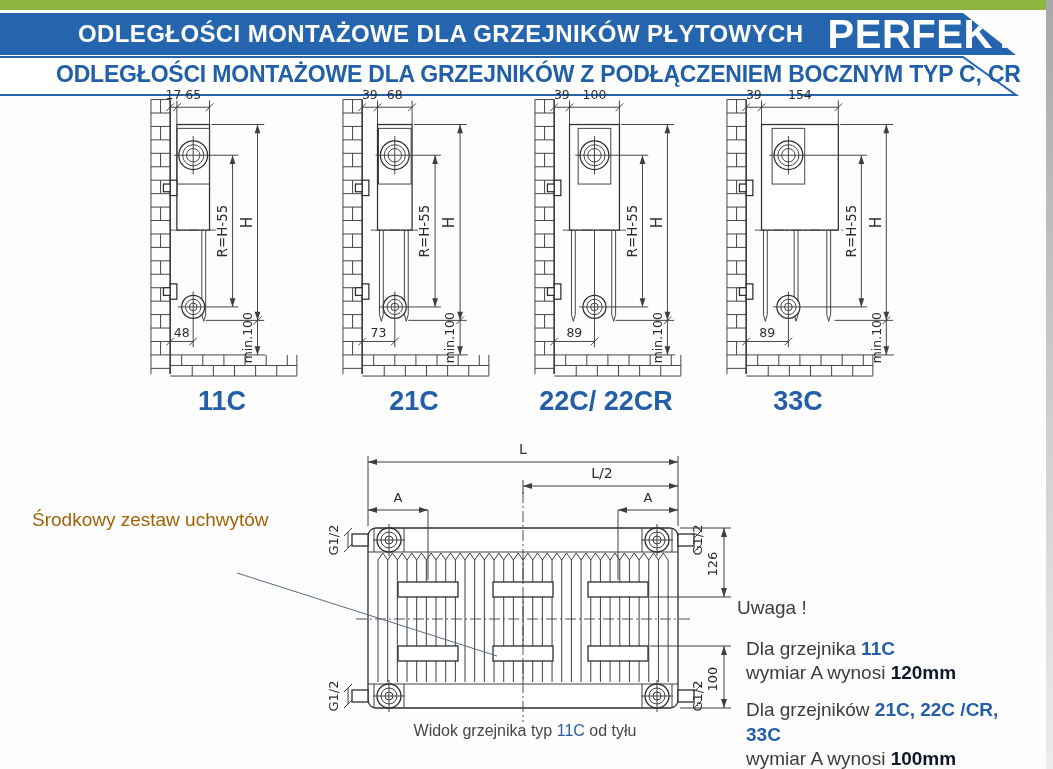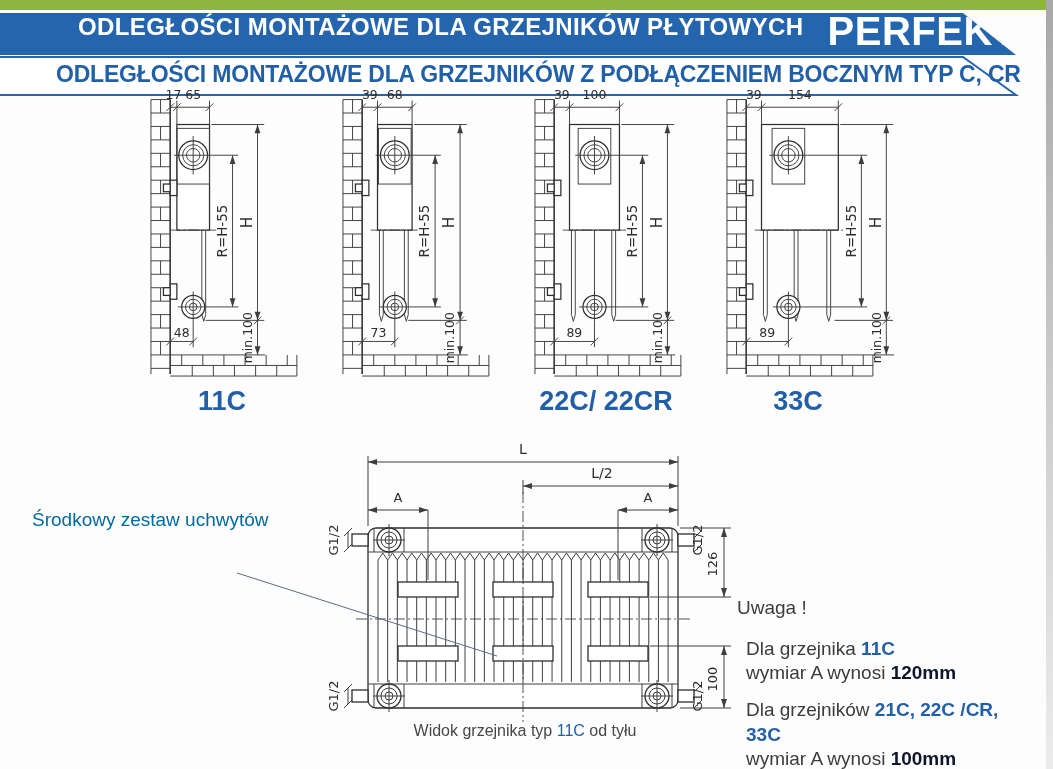--- a/index.html
+++ b/index.html
@@ -5,38 +5,38 @@
   html,body{margin:0;padding:0;background:#ffffff;}
   .page{position:relative;width:1053px;height:769px;background:#fdfdfd;overflow:hidden;
         font-family:"Liberation Sans",sans-serif;}
   
   .edge-right{position:absolute;right:0;top:0;width:7px;height:769px;
               background:linear-gradient(#a8a8a8,#cfcfcf 55%,#ececec);}
   
   .green-bar{position:absolute;left:0;top:0;width:1046px;height:10px;background:var(--green,#8cb63e);}
   .banner-blue{position:absolute;left:0;top:13px;width:1016px;height:42px;background:var(--blue,#2565ae);
                clip-path:polygon(0 0,963px 0,1016px 100%,0 100%);
-               display:flex;align-items:flex-start;padding-left:78px;box-sizing:border-box;}
+               display:flex;align-items:center;padding-left:78px;box-sizing:border-box;}
   .banner-title{color:#fff;font-size:24px;font-weight:700;letter-spacing:.4px;white-space:nowrap;}
   .logo{position:relative;display:flex;align-items:flex-end;margin-left:24px;color:#fff;}
   .brand{font-size:40px;font-weight:800;letter-spacing:.5px;line-height:.9;}
   .brand-sub{font-size:12px;font-weight:700;letter-spacing:.5px;margin-left:-1px;}
   .swoosh{position:absolute;right:44px;top:-11px;}
   .banner-white-svg{position:absolute;left:0;top:56px;}
   .subtitle{position:absolute;left:56px;top:61px;width:940px;font-size:23px;font-weight:700;
             letter-spacing:-.2px;color:var(--textblue,#2160a8);white-space:nowrap;}
   
   .diagrams-row{position:absolute;left:126px;top:86px;display:flex;}
   .side-diagram{width:192px;}
   .side-diagram svg{display:block;width:192px;height:294px;}
   .type-label{margin-top:6px;text-align:center;font-size:27px;font-weight:700;color:var(--labelblue,#235fa8);}
   .rear-wrap{position:absolute;left:310px;top:436px;}
   .rear-wrap svg{display:block;width:430px;height:300px;}
   
-  .left-note{position:absolute;left:32px;top:508px;width:280px;font-size:19px;line-height:1.3;color:#0369a1;}
+  .left-note{position:absolute;left:32px;top:508px;width:280px;font-size:19px;line-height:1.3;color:#a16207;}
   .right-note{position:absolute;left:737px;top:596px;width:300px;font-size:19px;line-height:1.3;color:#3c3c3c;}
   .rn-title{margin-bottom:16px;}
   .right-note p{margin:0 0 12px 9px;}
   .b-blue{color:var(--labelblue,#235fa8);font-weight:700;}
   .b-dark{color:#0f172a;font-weight:700;}
   .caption{position:absolute;left:310px;top:722px;width:430px;text-align:center;
            font-size:16px;color:#474747;}
   .cap-type{color:var(--labelblue,#235fa8);}
   .leader{position:absolute;left:0;top:0;pointer-events:none;}
   
@@ -279,20 +279,21 @@
           <line x1="148" y1="244" x2="148" y2="280" class="s"></line>
           <line x1="144" y1="248" x2="152" y2="240" class="s"></line>
           <polygon points="148,280 145,271 151,271" class="f"></polygon>
           <text x="142" y="262" class="t" text-anchor="middle" transform="rotate(-90 142 262)">min.100</text>
           <line x1="46" y1="266" x2="80" y2="266" class="s"></line>
           <line x1="42" y1="270" x2="50" y2="262" class="s"></line>
           <line x1="76" y1="270" x2="84" y2="262" class="s"></line>
           <line x1="80" y1="246" x2="80" y2="272" class="s"></line>
           <text x="63" y="261" class="t" text-anchor="middle">73</text>
         </svg>
+      <div class="type-label">21C</div>
     </div>
     <div class="side-diagram">
       <svg viewBox="0 0 200 306">
           <g class="thin">
             <line x1="26" y1="14" x2="46" y2="14" class="s"></line>
             <line x1="26" y1="28" x2="46" y2="28" class="s"></line>
             <line x1="26" y1="42" x2="46" y2="42" class="s"></line>
             <line x1="26" y1="56" x2="46" y2="56" class="s"></line>
             <line x1="26" y1="70" x2="46" y2="70" class="s"></line>
             <line x1="26" y1="84" x2="46" y2="84" class="s"></line>

